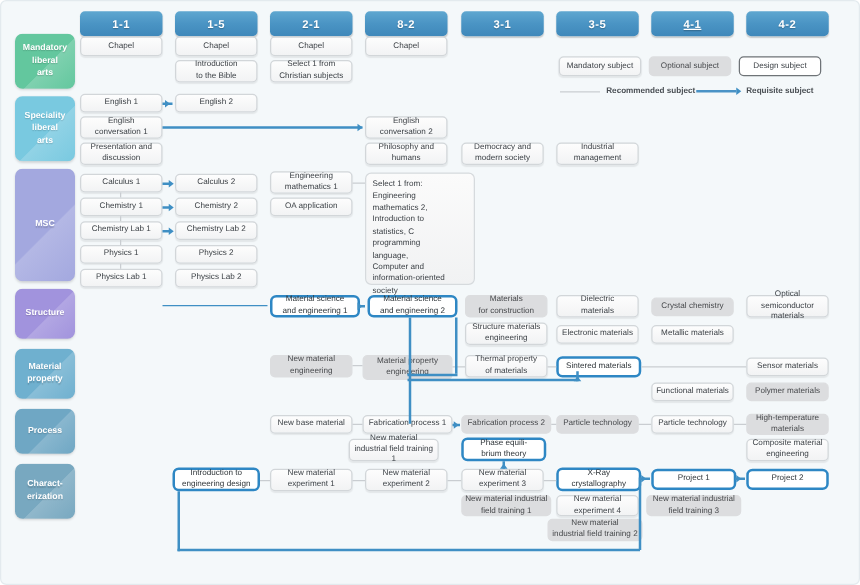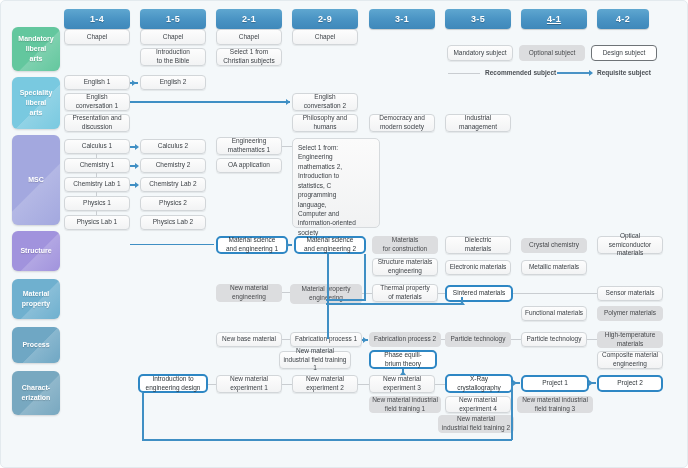--- a/index.html
+++ b/index.html
@@ -75,28 +75,28 @@
   .legend-line-grey{position:absolute;height:1px;background:#c9cdd1;}
   .legend-line-blue{position:absolute;height:2px;background:#4a93c6;}
   .legend-text{position:absolute;font-size:6.5px;color:#4a4f54;font-weight:bold;white-space:nowrap;}
 </style>
 </head>
 <body>
 
 <div id="page">
 
   <div id="term-tabs">
-      <div class="term-tab" style="left: 63px; top: 8px; width: 66px;">1-4</div>
+      <div class="term-tab" style="left: 63px; top: 8px; width: 66px;">1-1</div>
       <div class="term-tab" style="left: 139px; top: 8px; width: 66px;">1-5</div>
       <div class="term-tab" style="left: 215px; top: 8px; width: 66px;">2-1</div>
-      <div class="term-tab" style="left: 291px; top: 8px; width: 66px;">2-9</div>
+      <div class="term-tab" style="left: 291px; top: 8px; width: 66px;">8-2</div>
       <div class="term-tab" style="left: 368px; top: 8px; width: 66px; text-align: center;">3-1</div>
       <div class="term-tab" style="left: 444px; top: 8px; width: 66px;">3-5</div>
       <div class="term-tab" style="left: 520px; top: 8px; width: 66px; text-decoration: underline;">4-1</div>
-      <div class="term-tab" style="left: 596px; top: 8px; width: 52px;">4-2</div>
+      <div class="term-tab" style="left: 596px; top: 8px; width: 66px;">4-2</div>
     </div>
 
   <div id="category-chips">
       <div class="cat" style="top: 26px; height: 44px; background: linear-gradient(135deg, rgb(99, 199, 158) 0%, rgb(99, 199, 158) 55%, rgba(255, 255, 255, 0.18) 56%, rgb(99, 199, 158) 100%) rgb(99, 199, 158); white-space: pre-line;">Mandatory
 liberal
 arts</div>
       <div class="cat" style="top: 76px; height: 52px; background: linear-gradient(135deg, rgb(121, 201, 224) 0%, rgb(121, 201, 224) 55%, rgba(255, 255, 255, 0.18) 56%, rgb(121, 201, 224) 100%) rgb(121, 201, 224); white-space: pre-line;">Speciality
 liberal
 arts</div>
       <div class="cat" style="top: 134px; height: 90px; background: linear-gradient(135deg, rgb(163, 168, 223) 0%, rgb(163, 168, 223) 55%, rgba(255, 255, 255, 0.18) 56%, rgb(163, 168, 223) 100%) rgb(163, 168, 223); white-space: pre-line;">MSC</div>

